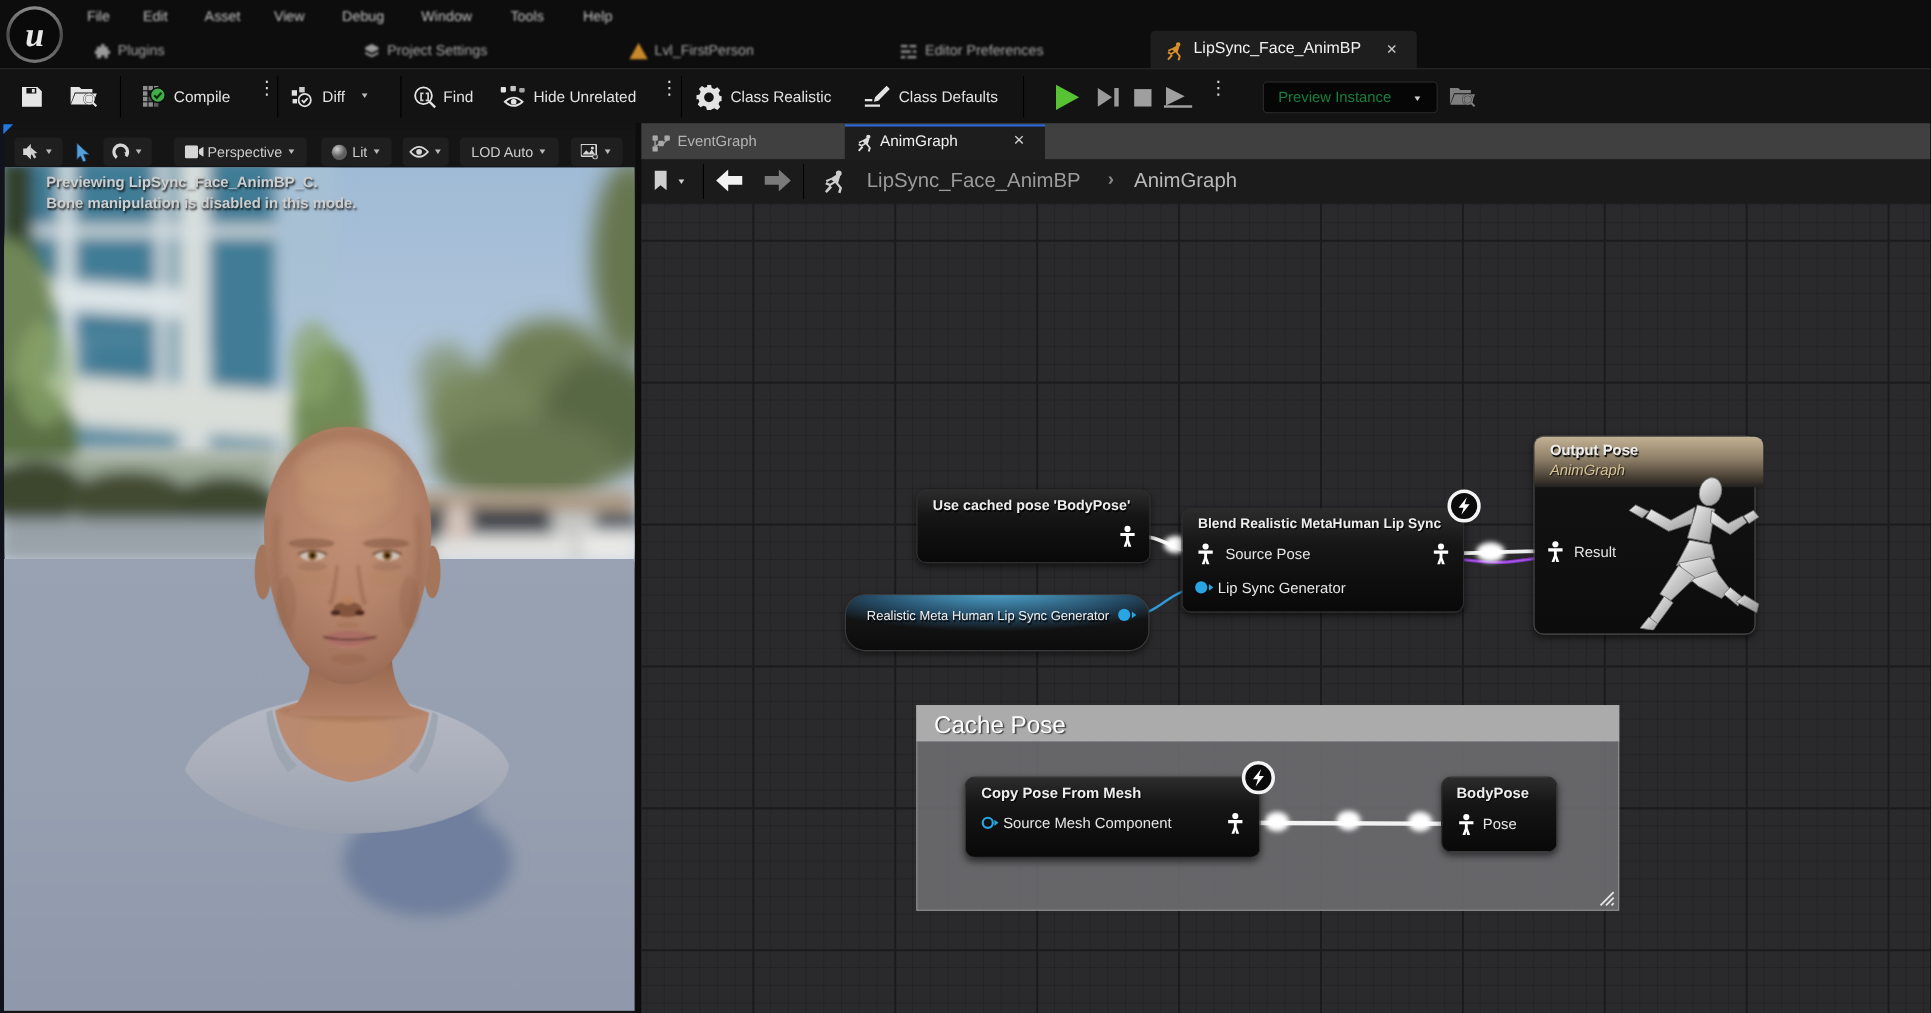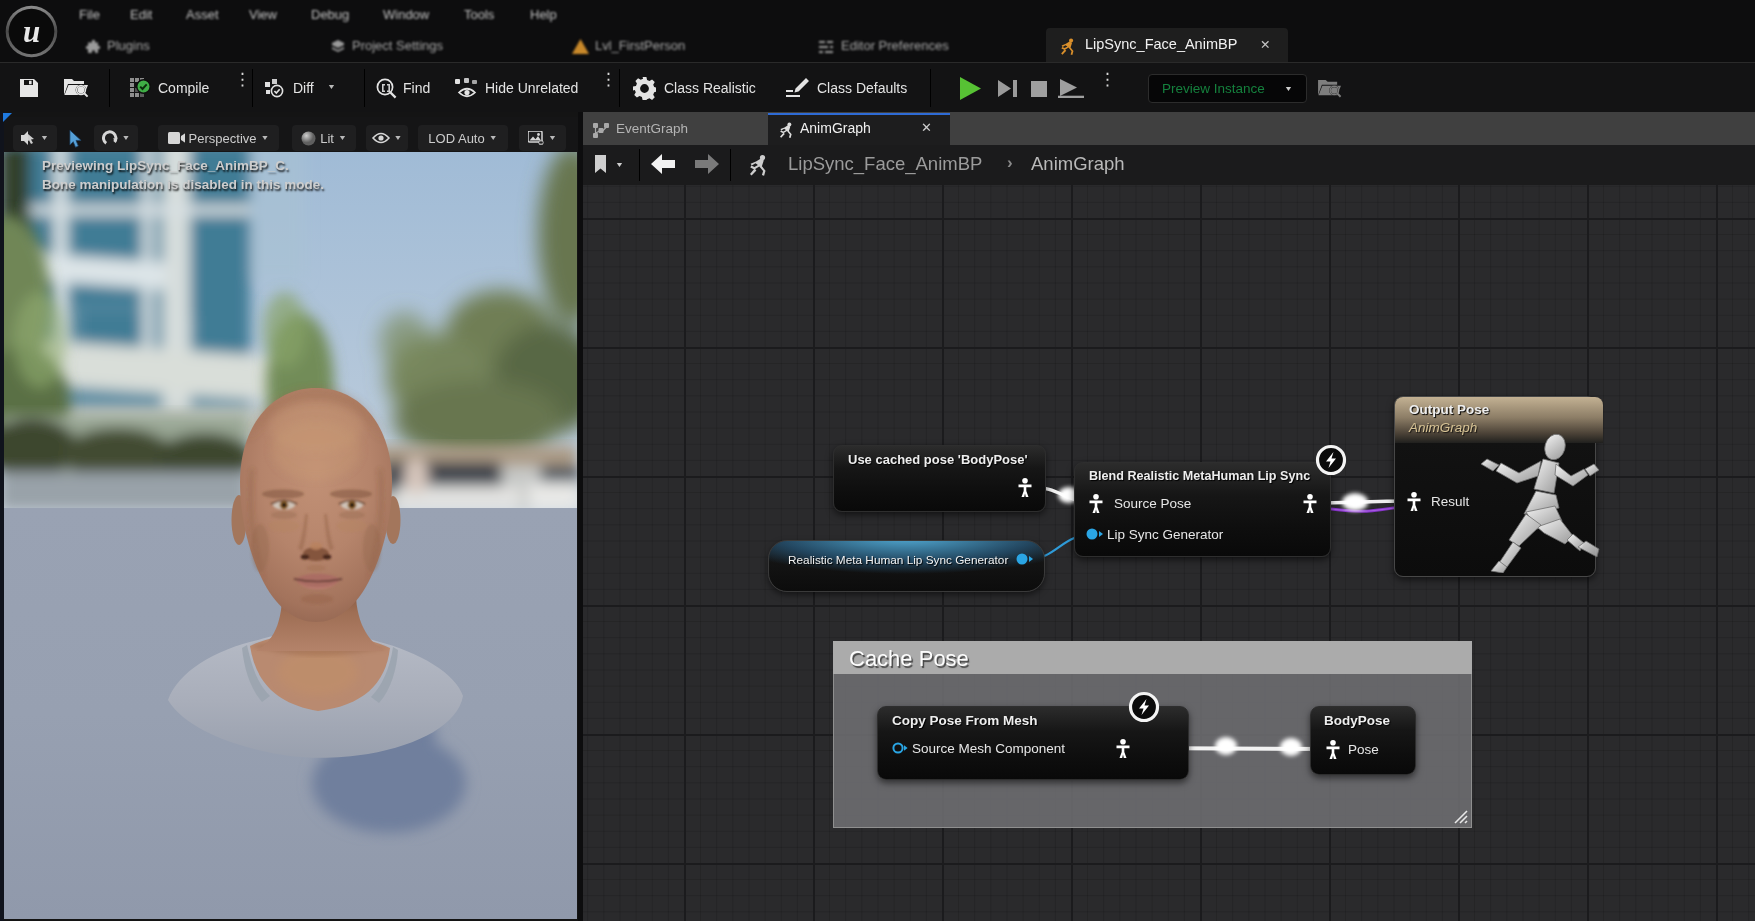--- a/index.html
+++ b/index.html
@@ -579,21 +579,21 @@
           <path d="M72 94 L95 86 L108 103 L100 111 L79 100 Z"></path>
           <path d="M102 107 L108 101 L119 110 L115 118 Z"></path>
           <path d="M61 81 L76 92 L54 113 L44 107 Z"></path>
           <path d="M48 109 L56 115 L42 134 L34 130 Z"></path>
           <path d="M34 128 L42 134 L38 140 L26 138 Z"></path>
           <path d="M113 114 L121 108 L134 116 L132 124 Z" opacity="0.9"></path>
         </g>
       </svg>
     </div>
 
-    <div class="node" style="left:877px;top:706px;width:312px;height:74px">
+    <div class="node" style="left:877px;top:706px;width:269px;height:74px">
       <span class="ntitle">Copy Pose From Mesh</span>
       <span class="pintxt" style="left:34px;top:34px">Source Mesh Component</span>
     </div>
 
     <div class="node" style="left:1310px;top:706px;width:106px;height:69px">
       <span class="ntitle" style="left:13px">BodyPose</span>
       <span class="pintxt" style="left:37px;top:35px">Pose</span>
     </div>
 
     <svg class="abs" style="left:578px;top:112px" width="1177" height="809" viewBox="578 112 1177 809">

